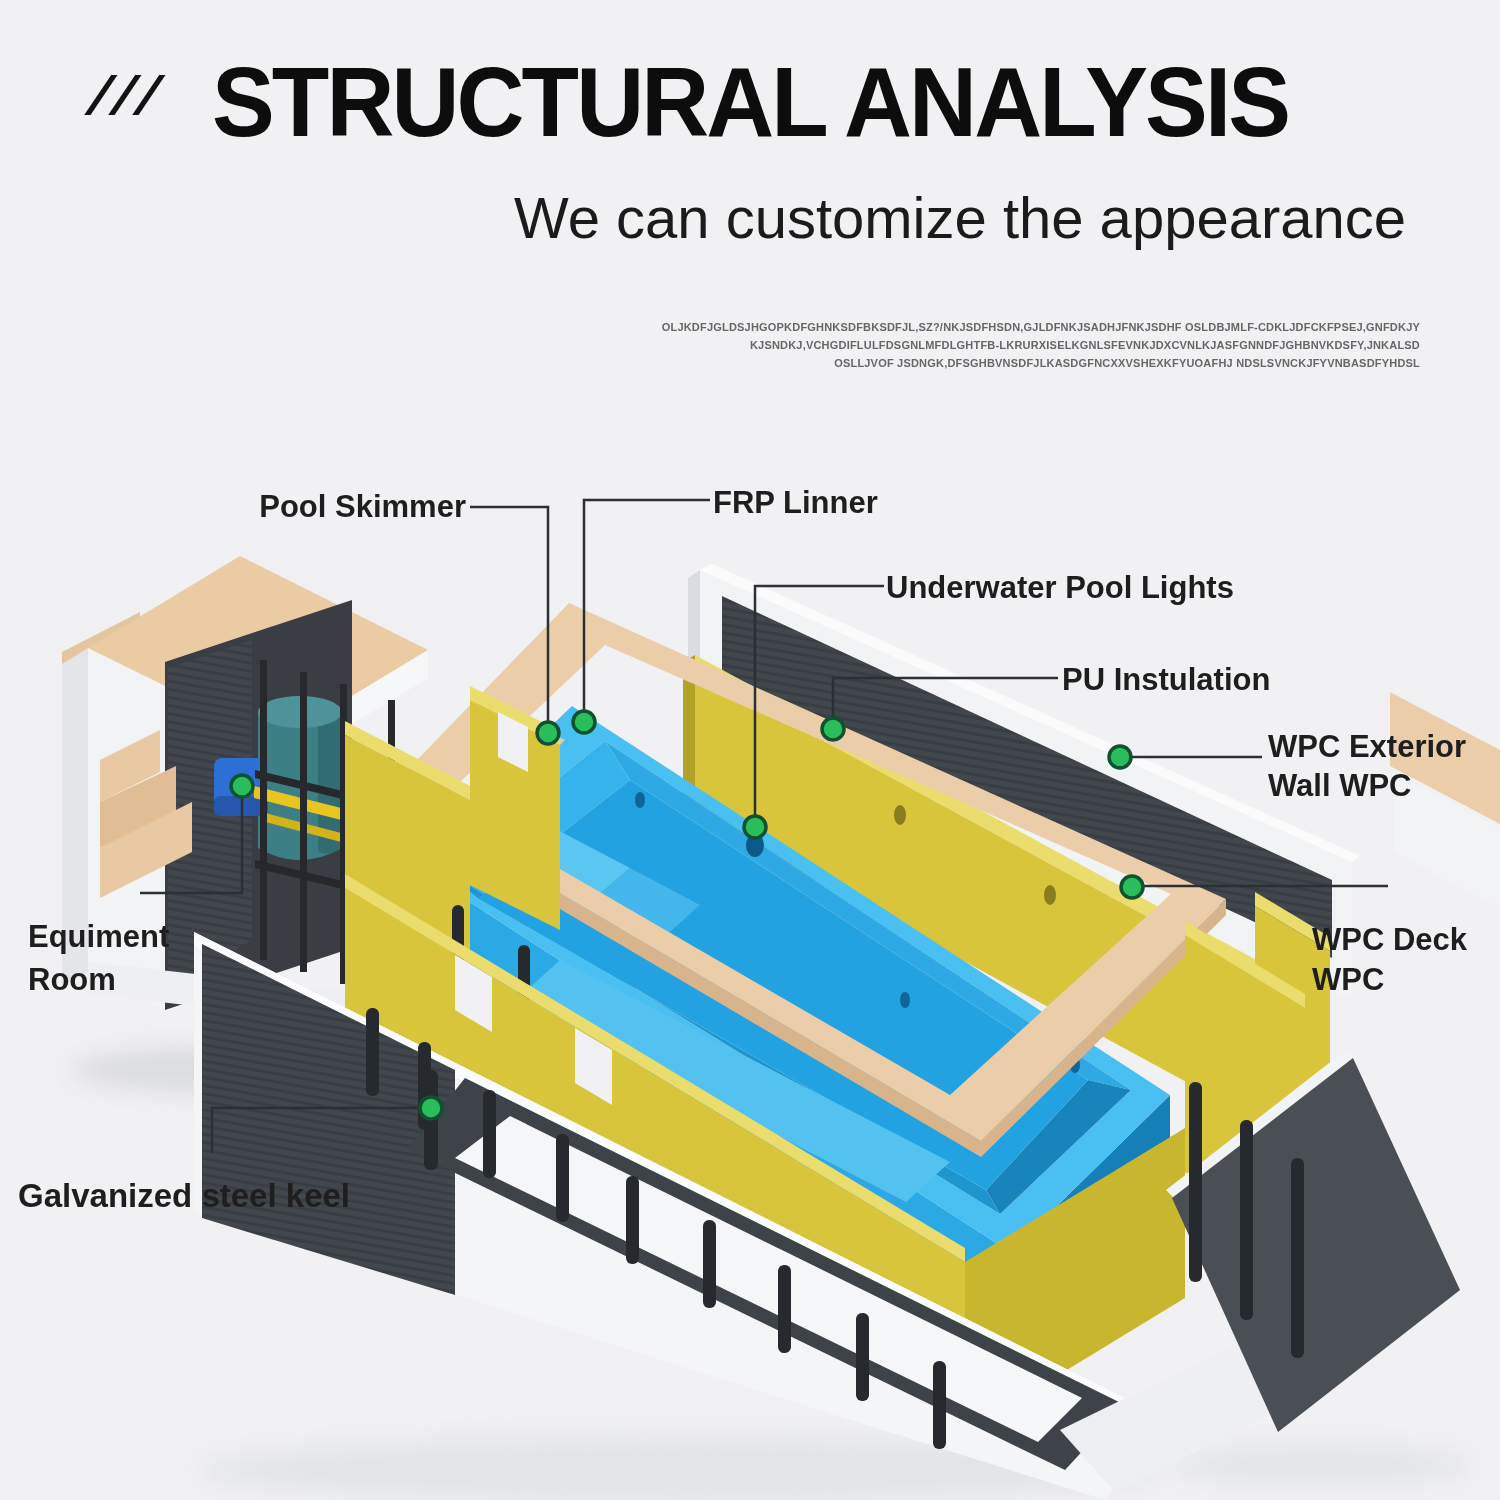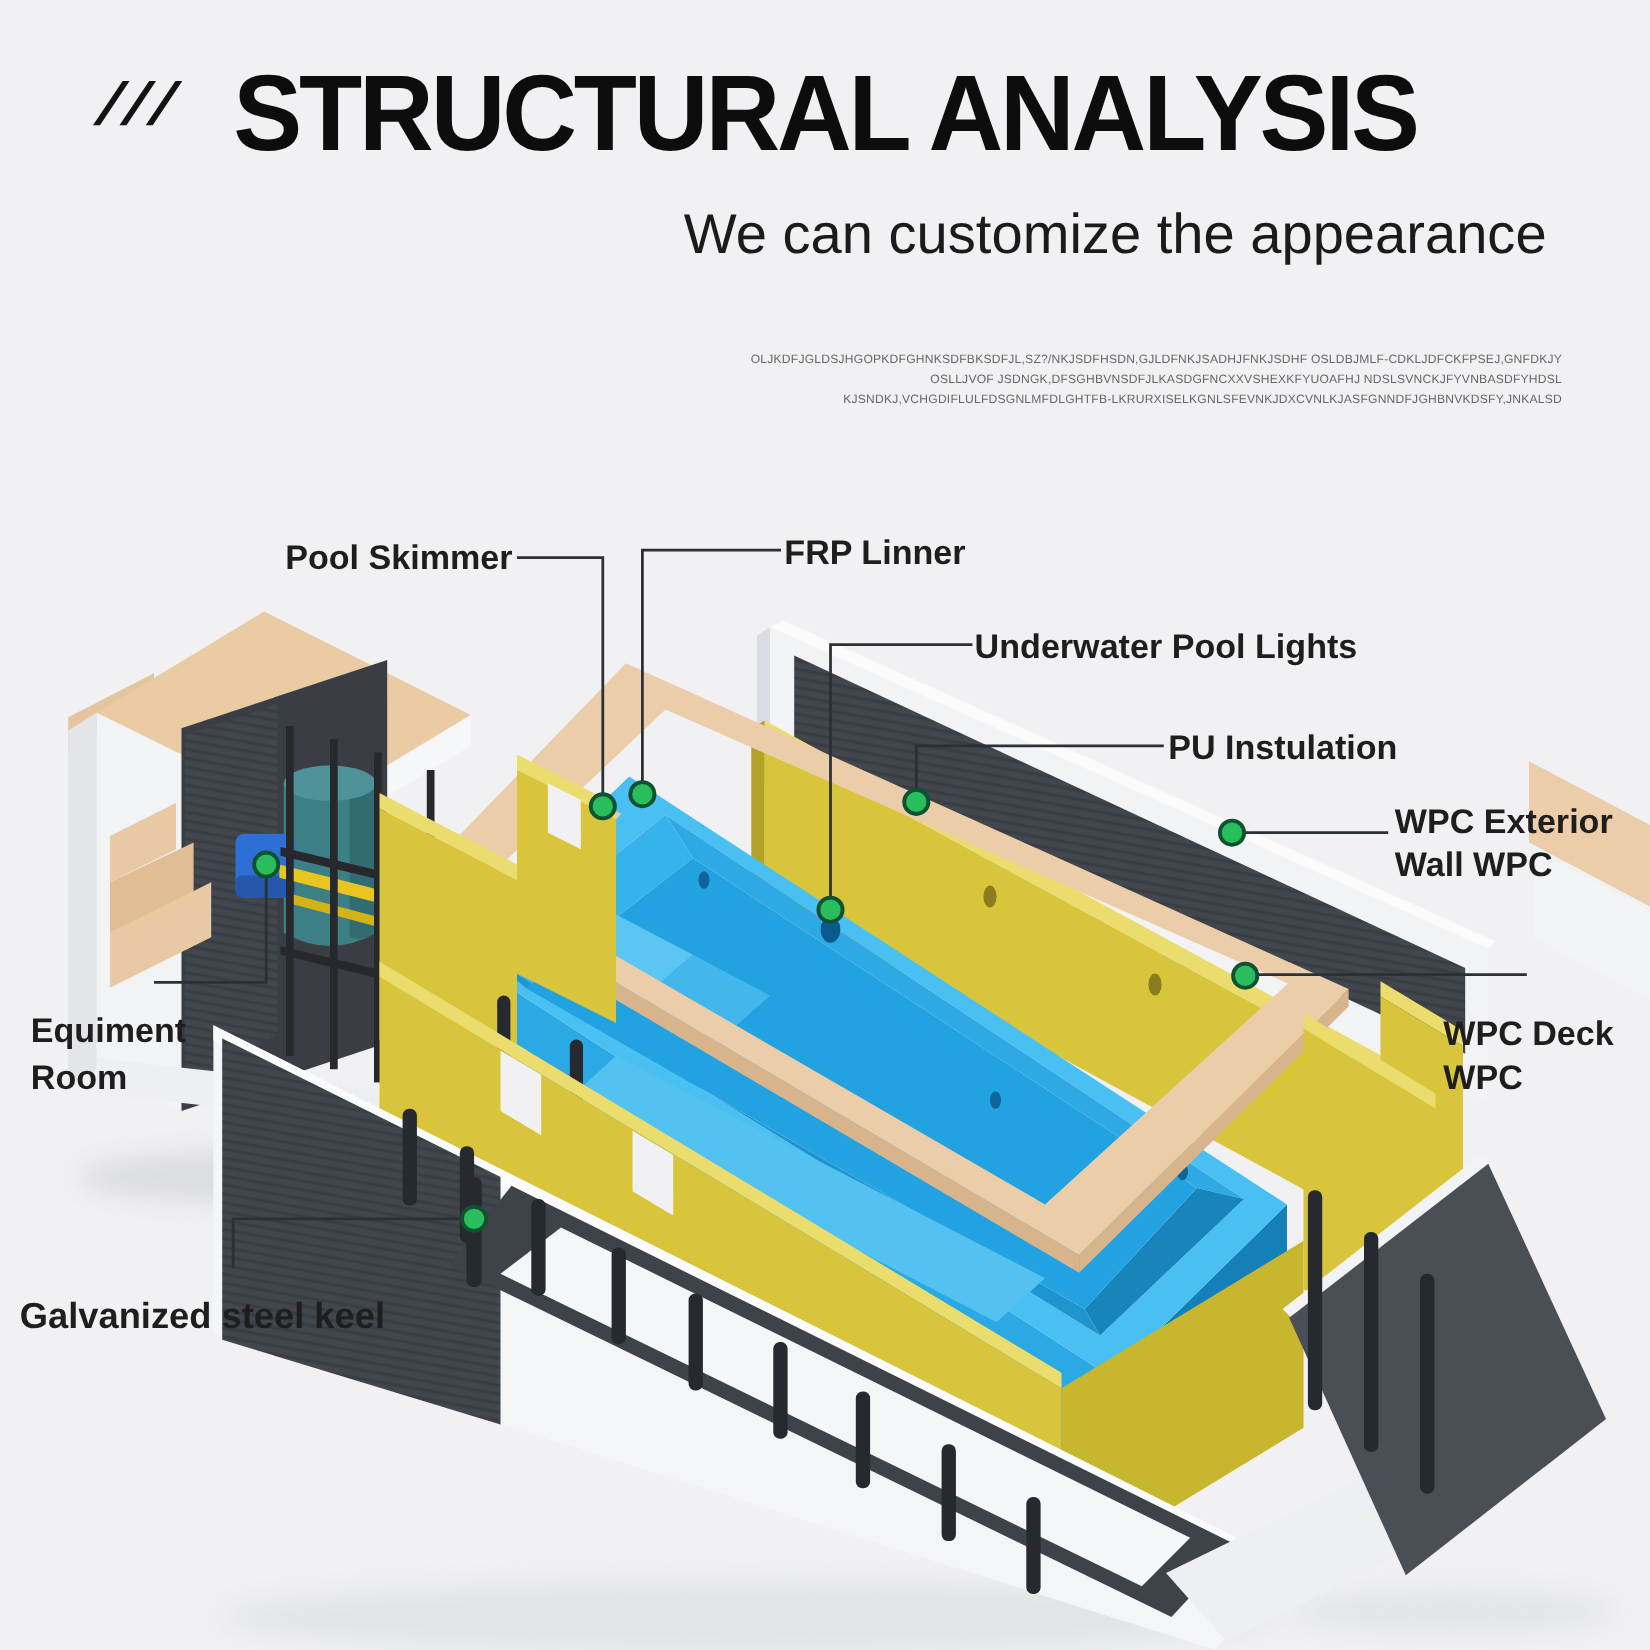--- a/index.html
+++ b/index.html
@@ -13,47 +13,47 @@
     font-size:54px;font-weight:800;font-style:italic;
     letter-spacing:9px;transform:skewX(-16deg);color:#131313;
   }
   .title{
     position:absolute;left:50%;top:46px;transform:translateX(-50%) scaleX(.96);
     transform-origin:center;white-space:nowrap;
     font-size:98px;font-weight:800;letter-spacing:-3px;color:#0d0d0d;
   }
   .subtitle{
     position:absolute;right:94px;top:180px;text-align:right;
-    font-size:51px;line-height:1.30;font-weight:400;color:#1b1b1b;
+    font-size:58px;line-height:1.30;font-weight:400;color:#1b1b1b;
   }
   .fineprint{
     position:absolute;right:80px;top:319px;text-align:right;
-    font-size:11px;line-height:1.62;color:#575757;font-weight:400;
+    font-size:11px;line-height:1.62;color:#575757;font-weight:700;
     letter-spacing:.2px;opacity:.9;
   }
   svg text.lbl{
     font-family:"Liberation Sans",sans-serif;
     font-weight:bold;font-size:31px;fill:#1e1e1e;
   }
   svg text.lbl-big{font-size:33px;}
 </style>
 </head>
 <body>
 
 <div class="stage">
 
   <div class="slashes">///</div>
   <div class="title">STRUCTURAL ANALYSIS</div>
   <div class="subtitle">
     <div>We can customize the appearance</div>
   </div>
   <div class="fineprint">
     <div>OLJKDFJGLDSJHGOPKDFGHNKSDFBKSDFJL,SZ?/NKJSDFHSDN,GJLDFNKJSADHJFNKJSDHF OSLDBJMLF-CDKLJDFCKFPSEJ,GNFDKJY</div>
+    <div>KJSNDKJ,VCHGDIFLULFDSGNLMFDLGHTFB-LKRURXISELKGNLSFEVNKJDXCVNLKJASFGNNDFJGHBNVKDSFY,JNKALSD</div>
     <div>OSLLJVOF JSDNGK,DFSGHBVNSDFJLKASDGFNCXXVSHEXKFYUOAFHJ NDSLSVNCKJFYVNBASDFYHDSL</div>
-    <div>KJSNDKJ,VCHGDIFLULFDSGNLMFDLGHTFB-LKRURXISELKGNLSFEVNKJDXCVNLKJASFGNNDFJGHBNVKDSFY,JNKALSD</div>
   </div>
 
   <svg style="position:absolute;inset:0;" width="1500" height="1500" viewBox="0 0 1500 1500">
     <defs>
       <pattern id="darkTex" width="8" height="8" patternUnits="userSpaceOnUse" patternTransform="rotate(100)">
         <rect width="8" height="8" fill="#42464D"></rect>
         <rect width="3" height="8" fill="#393D44"></rect>
       </pattern>
       <filter id="soft" x="-50%" y="-50%" width="200%" height="200%">
         <feGaussianBlur stdDeviation="12"></feGaussianBlur>

